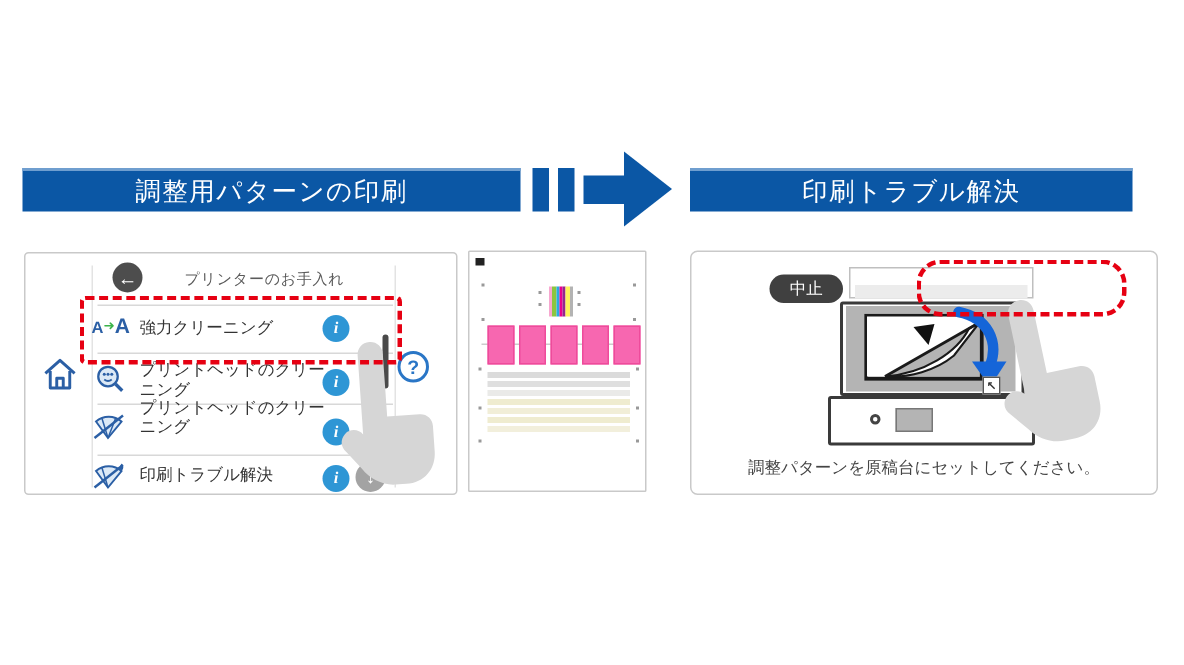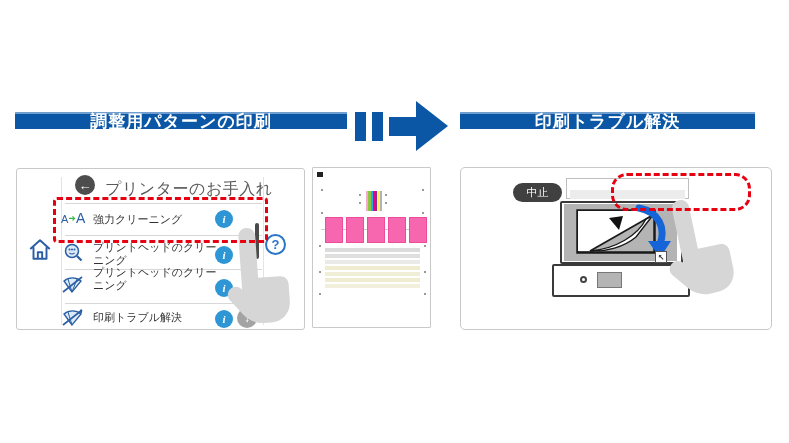--- a/index.html
+++ b/index.html
@@ -1,52 +1,52 @@
 <!DOCTYPE html>
 <html><head>
 <meta charset="utf-8">
 <style>
   html,body{margin:0;padding:0;background:#fff;}
   .canvas{position:relative;width:789px;height:443px;background:#fff;overflow:hidden;
           font-family:"Liberation Sans","DejaVu Sans",sans-serif;}
   .abs{position:absolute;}
 
   
-  .step-header{position:absolute;top:112px;height:17px;background:#0b57a5;border-top:2px solid #6f9ecf;
-               box-sizing:border-box;color:#fff;font-weight:bold;font-size:17px;letter-spacing:1px;
+  .step-header{position:absolute;top:112px;height:29px;background:#0b57a5;border-top:2px solid #6f9ecf;
+               box-sizing:border-box;color:#fff;font-weight:normal;font-size:17px;letter-spacing:1px;
                display:flex;align-items:center;justify-content:center;}
   .tbar{position:absolute;top:112px;width:11px;height:29px;background:#0b57a5;}
   .arrow-body{position:absolute;left:389px;top:117px;width:27px;height:19px;background:#0b57a5;}
   .arrow-head{position:absolute;left:416px;top:101px;width:0;height:0;
               border-top:25px solid transparent;border-bottom:25px solid transparent;border-left:32px solid #0b57a5;}
 
   
   .panel{position:absolute;background:#fff;border:1px solid #c9c9c9;box-sizing:border-box;}
   #left-panel{left:16px;top:168px;width:289px;height:162px;border-radius:3px;overflow:hidden;}
   #pattern-page{left:312px;top:167px;width:119px;height:161px;border-radius:1px;}
   #right-panel{left:460px;top:167px;width:312px;height:163px;border-radius:5px;overflow:hidden;}
 
   
   .back-circle{position:absolute;left:58px;top:6px;width:20px;height:20px;border-radius:50%;background:#4d4d4d;
                color:#fff;font-size:13px;font-weight:bold;display:flex;align-items:center;justify-content:center;}
-  .menu-title{position:absolute;left:88px;top:10px;font-size:16px;color:#5a5a5a;letter-spacing:.5px;}
+  .menu-title{position:absolute;left:106px;top:10px;font-size:10px;color:#5a5a5a;letter-spacing:.5px;}
   .vline{position:absolute;width:1px;background:#e3e3e3;}
   .sep{position:absolute;left:48px;width:197px;height:1px;background:#d8d8d8;}
   .mi-label{position:absolute;left:76px;width:124px;font-size:11px;line-height:1.2;color:#333;}
   .info-circle{position:absolute;left:198px;width:18px;height:18px;border-radius:50%;background:#2e96d5;color:#fff;
                font:italic bold 11px "Liberation Serif","DejaVu Serif",serif;
                display:flex;align-items:center;justify-content:center;}
   .down-circle{position:absolute;left:220px;top:139px;width:20px;height:20px;border-radius:50%;background:#a3a3a3;
                color:#fff;font-size:12px;font-weight:bold;display:flex;align-items:center;justify-content:center;}
   .help-circle{position:absolute;left:248px;top:65px;width:21px;height:21px;border-radius:50%;border:2px solid #2a76c6;
                box-sizing:border-box;color:#2a76c6;font-size:13px;font-weight:bold;
                display:flex;align-items:center;justify-content:center;background:#fff;}
   .scrollbar{position:absolute;left:238px;top:54px;width:4px;height:36px;background:#4a4a4a;border-radius:2px;}
   .dashed-box{position:absolute;border:3px dashed #e60012;box-sizing:border-box;z-index:6;}
-  .trouble-icon{position:absolute;left:44px;top:40px;width:30px;height:24px;color:#2b5fa5;font-weight:normal;}
+  .trouble-icon{position:absolute;left:44px;top:40px;width:30px;height:24px;color:#2b5fa5;font-weight:bold;}
   .trouble-icon .a1{font-size:11px;}
   .trouble-icon .arr{font-size:9px;color:#3cb44a;position:relative;top:-2px;}
   .trouble-icon .a2{font-size:14px;}
   .hand{fill:#d6d6d6;}
 
   
   .dot{position:absolute;width:2px;height:2px;background:#999;}
   .pink-row{position:absolute;left:12px;top:49px;display:flex;gap:3px;}
   .pink-rect{width:18px;height:26px;background:#f767b0;border:1px solid #ee4b9b;box-sizing:border-box;}
   .stripe{height:4px;margin-bottom:2px;width:95px;}
@@ -244,20 +244,21 @@
     </svg>
 
     <div class="corner-mark">
       <span>↖</span>
     </div>
 
     <div class="scan-body"></div>
     <div class="power-led"></div>
     <div class="ctrl-rect"></div>
 
+    <div class="caption">調整パターンを原稿台にセットしてください。</div>
 
     <svg class="abs" style="left:182px;top:30px;z-index:5;transform:rotate(-12deg);transform-origin:40% 10%;" width="90" height="110" viewBox="0 0 60 90">
       <path class="hand" d="M24 2 C20 2 17 5 17 9 L17 53 C15 50 10 49 7 52 C4 55 4 59 7 62 L15 72 C19 78 26 82 33 82 L39 82 C49 82 56 75 56 65 L56 51 C56 47 53 44 49 44 L31 44 L31 9 C31 5 28 2 24 2 Z"></path>
     </svg>
 
     <div class="dashed-box" style="left:150px;top:5px;width:140px;height:38px;border-radius:16px;"></div>
   </div>
 
 </div>
 

